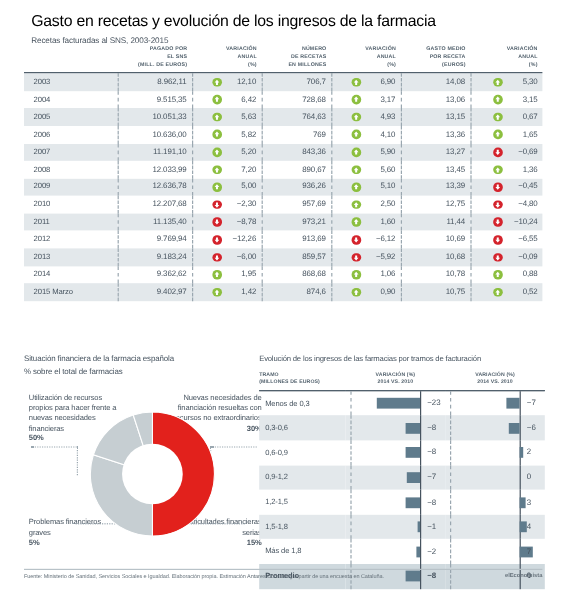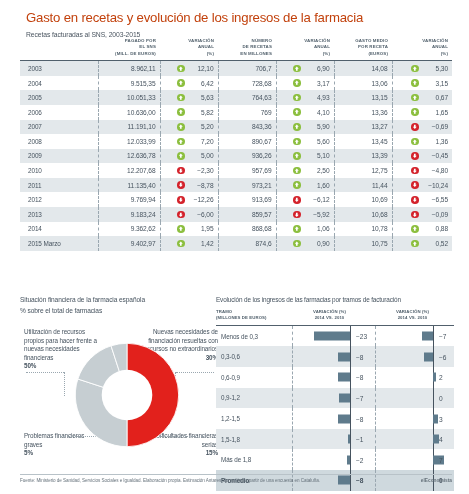--- a/index.html
+++ b/index.html
@@ -9,21 +9,21 @@
     font-family:"Liberation Sans", sans-serif;
     color:#3c4a55;
     overflow:hidden;
   }
   .page{position:relative;width:469px;height:494px;}
 
   
   .hdr{position:absolute;left:26px;top:10px;width:420px;}
   .hdr h1{
     margin:0;font-weight:400;font-size:13.2px;letter-spacing:-.2px;
-    color:#c2410c;line-height:1.25;
+    color:#000000;line-height:1.25;
   }
   .hdr .sub{
     margin-top:4px;font-size:6.8px;color:#4a5560;letter-spacing:-.1px;
   }
 
   
   .tbl{position:absolute;left:20px;top:38px;width:432px;}
   .tbl table{border-collapse:collapse;width:432px;table-layout:fixed;}
   .tbl th{
     font-size:4.4px;font-weight:700;color:#51606c;

